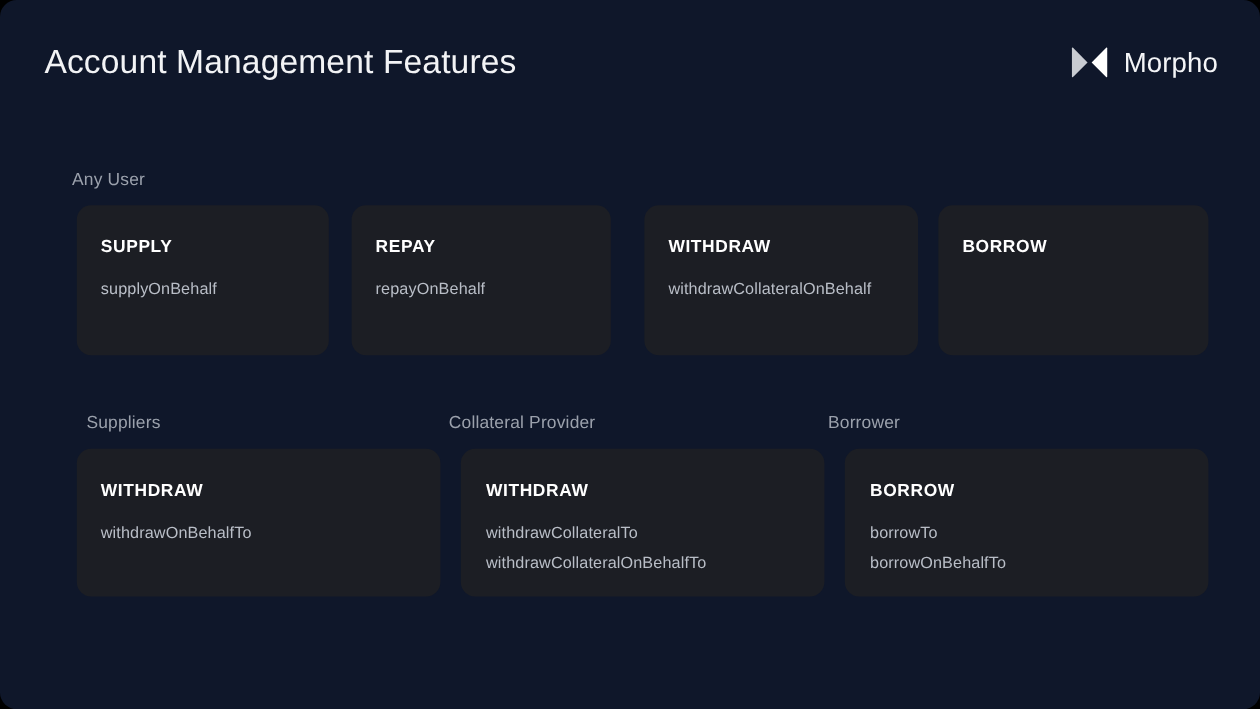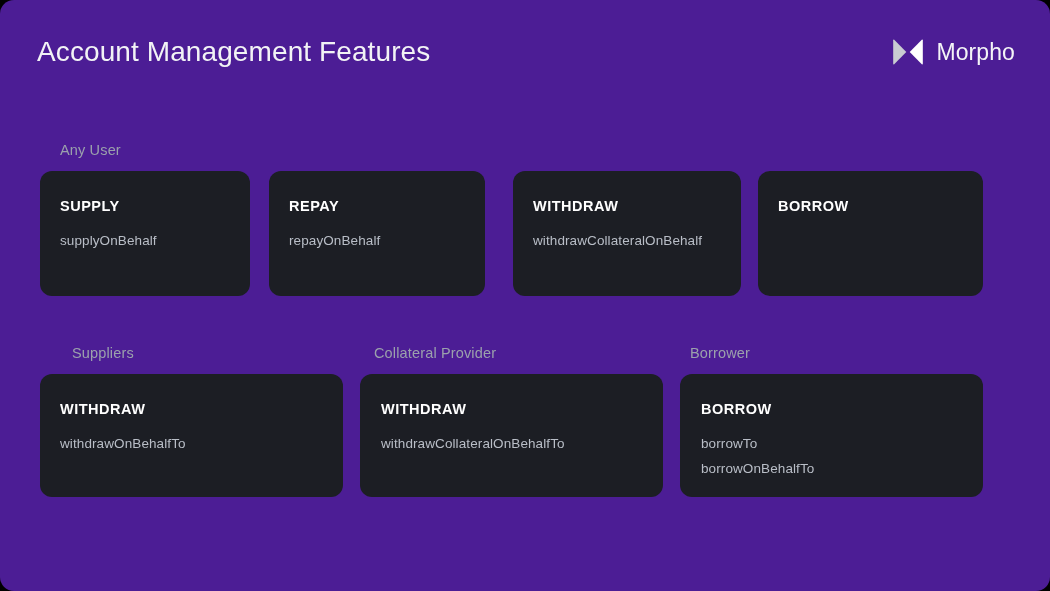--- a/index.html
+++ b/index.html
@@ -9,21 +9,21 @@
     height: 591px;
     background: #000000;
     font-family: "Liberation Sans", sans-serif;
     overflow: hidden;
   }
 
   .page {
     position: relative;
     width: 1050px;
     height: 591px;
-    background: #4c1d95;
+    background: #0f172a;
     border-radius: 14px;
     overflow: hidden;
   }
 
   
   .header {
     position: absolute;
     top: 0;
     left: 0;
     width: 1050px;
@@ -74,20 +74,21 @@
     letter-spacing: 0.15px;
     line-height: 18px;
     white-space: nowrap;
   }
 
   .card {
     position: absolute;
     background: #1c1e24;
     border-radius: 12px;
     padding: 26px 20px 22px 20px;
+    margin-left: 24px;
   }
 
   .card-title {
     font-size: 14.5px;
     font-weight: 700;
     color: #ffffff;
     letter-spacing: 0.5px;
     line-height: 18px;
     margin-bottom: 14px;
     white-space: nowrap;
@@ -174,20 +175,21 @@
   <div class="card r2c0">
     <div class="card-title">WITHDRAW</div>
     <ul class="card-items">
       <li class="card-item">withdrawOnBehalfTo</li>
     </ul>
   </div>
 
   <div class="card r2c1">
     <div class="card-title">WITHDRAW</div>
     <ul class="card-items">
+      <li class="card-item">withdrawCollateralTo</li>
       <li class="card-item">withdrawCollateralOnBehalfTo</li>
     </ul>
   </div>
 
   <div class="card r2c2">
     <div class="card-title">BORROW</div>
     <ul class="card-items">
       <li class="card-item">borrowTo</li>
       <li class="card-item">borrowOnBehalfTo</li>
     </ul>

